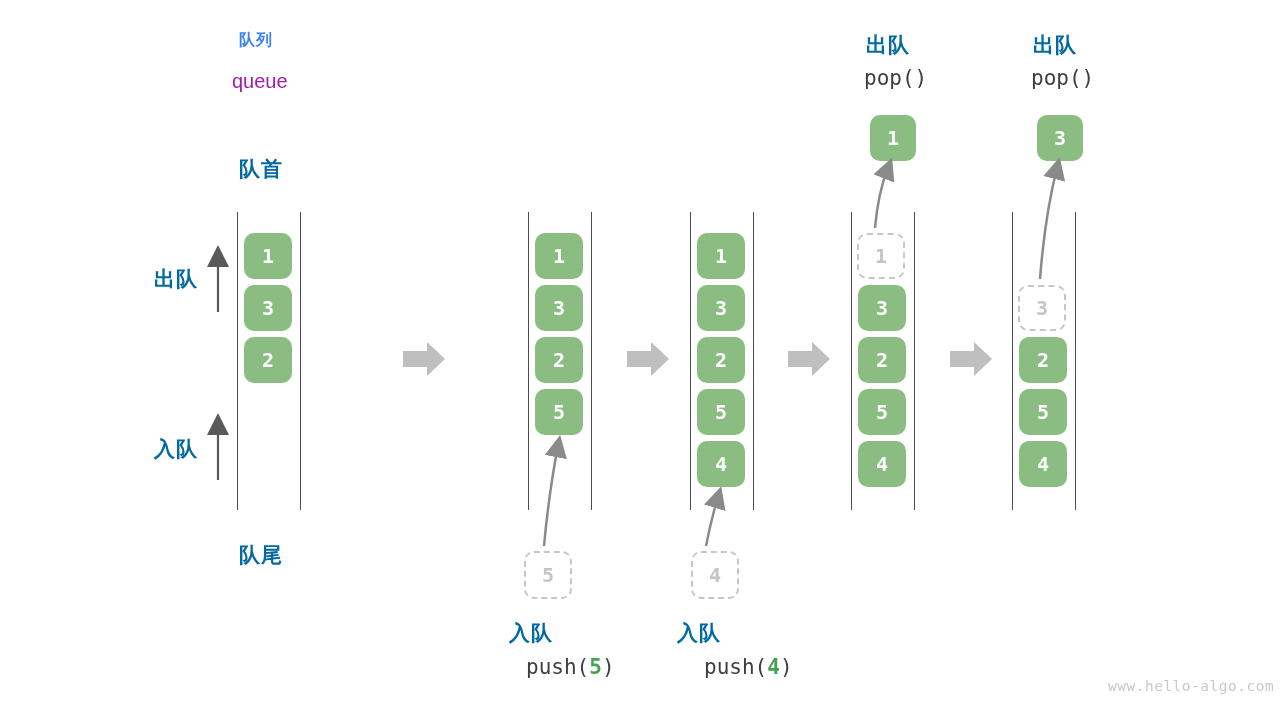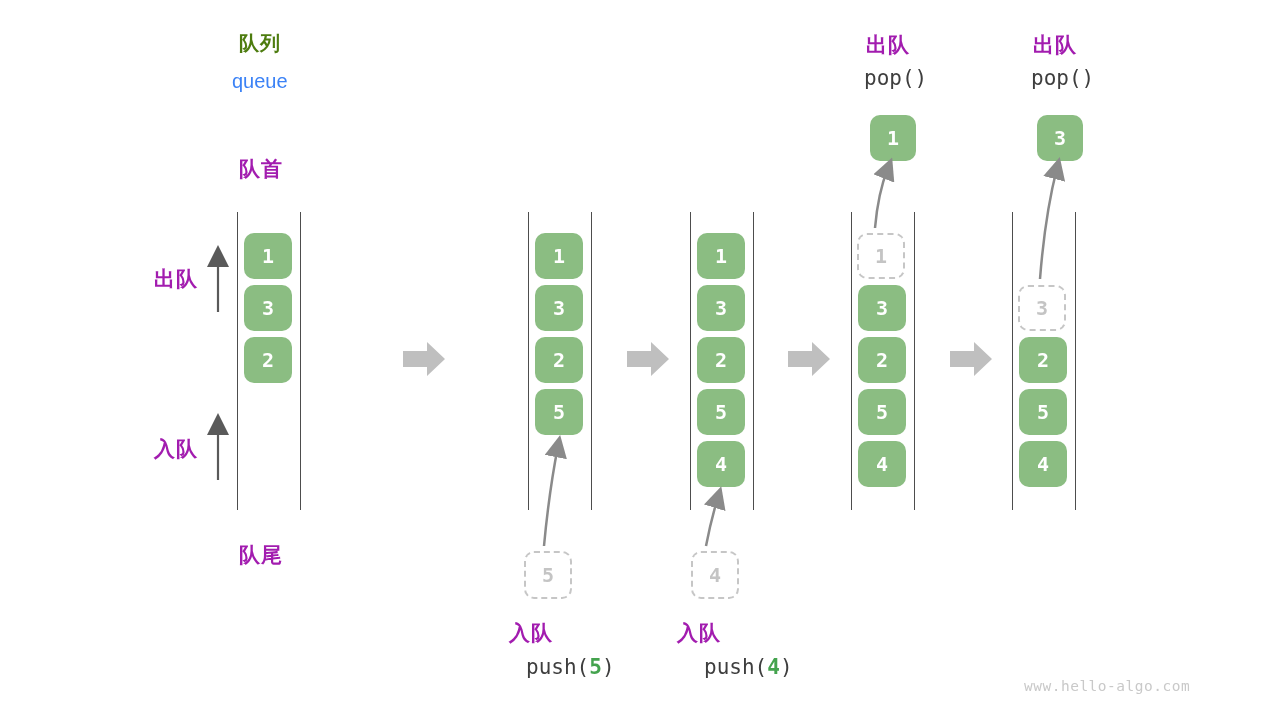--- a/index.html
+++ b/index.html
@@ -1,23 +1,23 @@
 <!DOCTYPE html>
 <html><head>
 <meta charset="utf-8">
 <style>
   html,body{margin:0;padding:0;background:#fff;}
   .canvas{
     position:relative;width:1280px;height:720px;background:#ffffff;overflow:hidden;
     font-family:"Liberation Sans","DejaVu Sans",sans-serif;color:#3e3e3e;
   }
   .abs{position:absolute;}
-  .title-zh{font-size:20px;font-weight:bold;color:#4d7c0f;letter-spacing:1px;}
-  .title-en{font-size:20px;color:#3b82f6;}
-  .cjk-label{font-size:21px;font-weight:bold;color:#a21caf;letter-spacing:1px;}
+  .title-zh{font-size:16px;font-weight:bold;color:#3b82f6;letter-spacing:1px;}
+  .title-en{font-size:20px;color:#a21caf;}
+  .cjk-label{font-size:21px;font-weight:bold;color:#0369a1;letter-spacing:1px;}
   .code{font-family:"DejaVu Sans Mono","Liberation Mono",monospace;font-size:21px;color:#3e3e3e;}
   .code .arg{color:#44a34e;font-weight:bold;}
   .queue-col{
     position:absolute;top:212px;height:298px;width:62px;
     border-left:1.5px solid #4d4d4d;border-right:1.5px solid #4d4d4d;
   }
   .cell{
     position:absolute;left:6px;width:48px;height:46px;border-radius:10px;
     display:flex;align-items:center;justify-content:center;
     font-family:"DejaVu Sans Mono","Liberation Mono",monospace;
@@ -99,21 +99,21 @@
   <div class="abs code" style="left:704px;top:655px;"><span>push(</span><span class="arg">4</span><span>)</span></div>
 
   <div class="abs cjk-label" style="left:866px;top:31px;font-weight:600;">出队</div>
   <div class="abs code" style="left:864px;top:66px;">pop()</div>
   <div class="popped" style="left:870px;top:115px;">1</div>
 
   <div class="abs cjk-label" style="left:1033px;top:31px;font-weight:600;">出队</div>
   <div class="abs code" style="left:1031px;top:66px;">pop()</div>
   <div class="popped" style="left:1037px;top:115px;">3</div>
 
-  <div class="abs watermark" style="left:1024px;top:678px;">www.hello-algo.com</div>
+  <div class="abs watermark" style="left:1108px;top:678px;">www.hello-algo.com</div>
 
   <svg class="overlay" width="1280" height="720" viewBox="0 0 1280 720">
     <defs>
       <marker id="ah-dark" markerWidth="10" markerHeight="10" refX="5" refY="5" orient="auto">
         <path d="M0,0 L10,5 L0,10 z" fill="#5a5a5a"></path>
       </marker>
       <marker id="ah-gray" markerWidth="9" markerHeight="9" refX="4.5" refY="4.5" orient="auto">
         <path d="M0,0 L9,4.5 L0,9 z" fill="#8a8a8a"></path>
       </marker>
     </defs>

